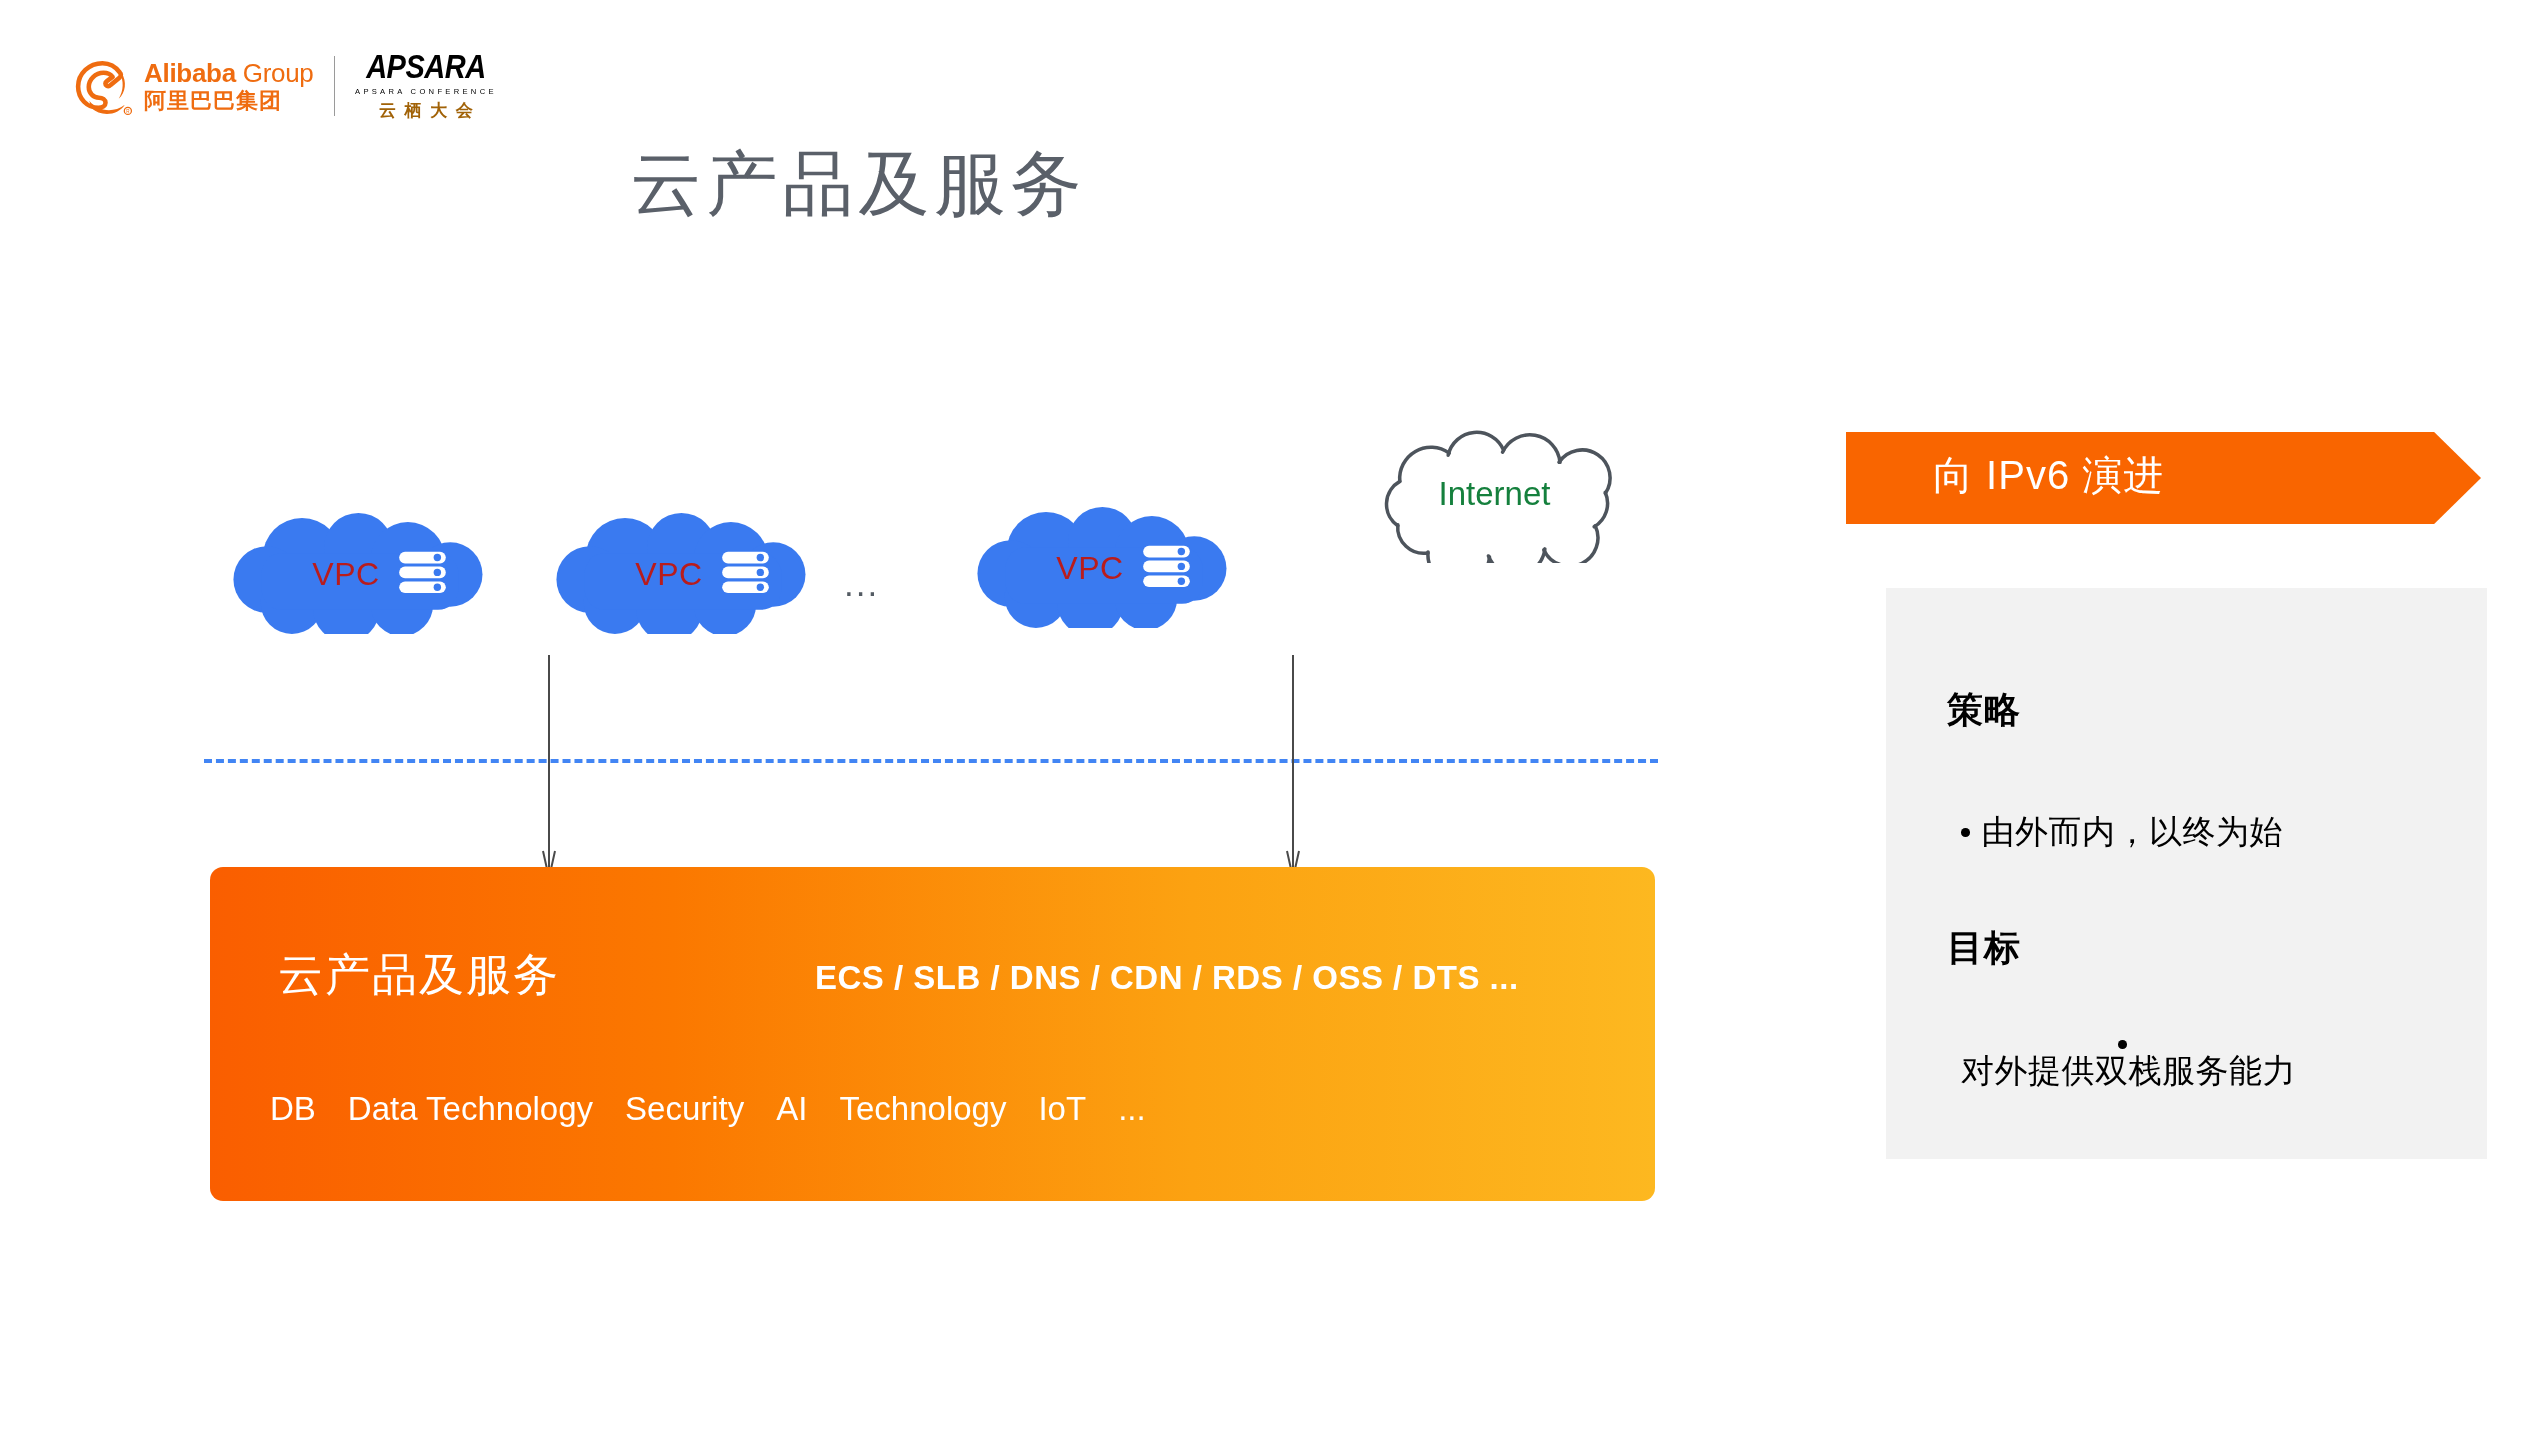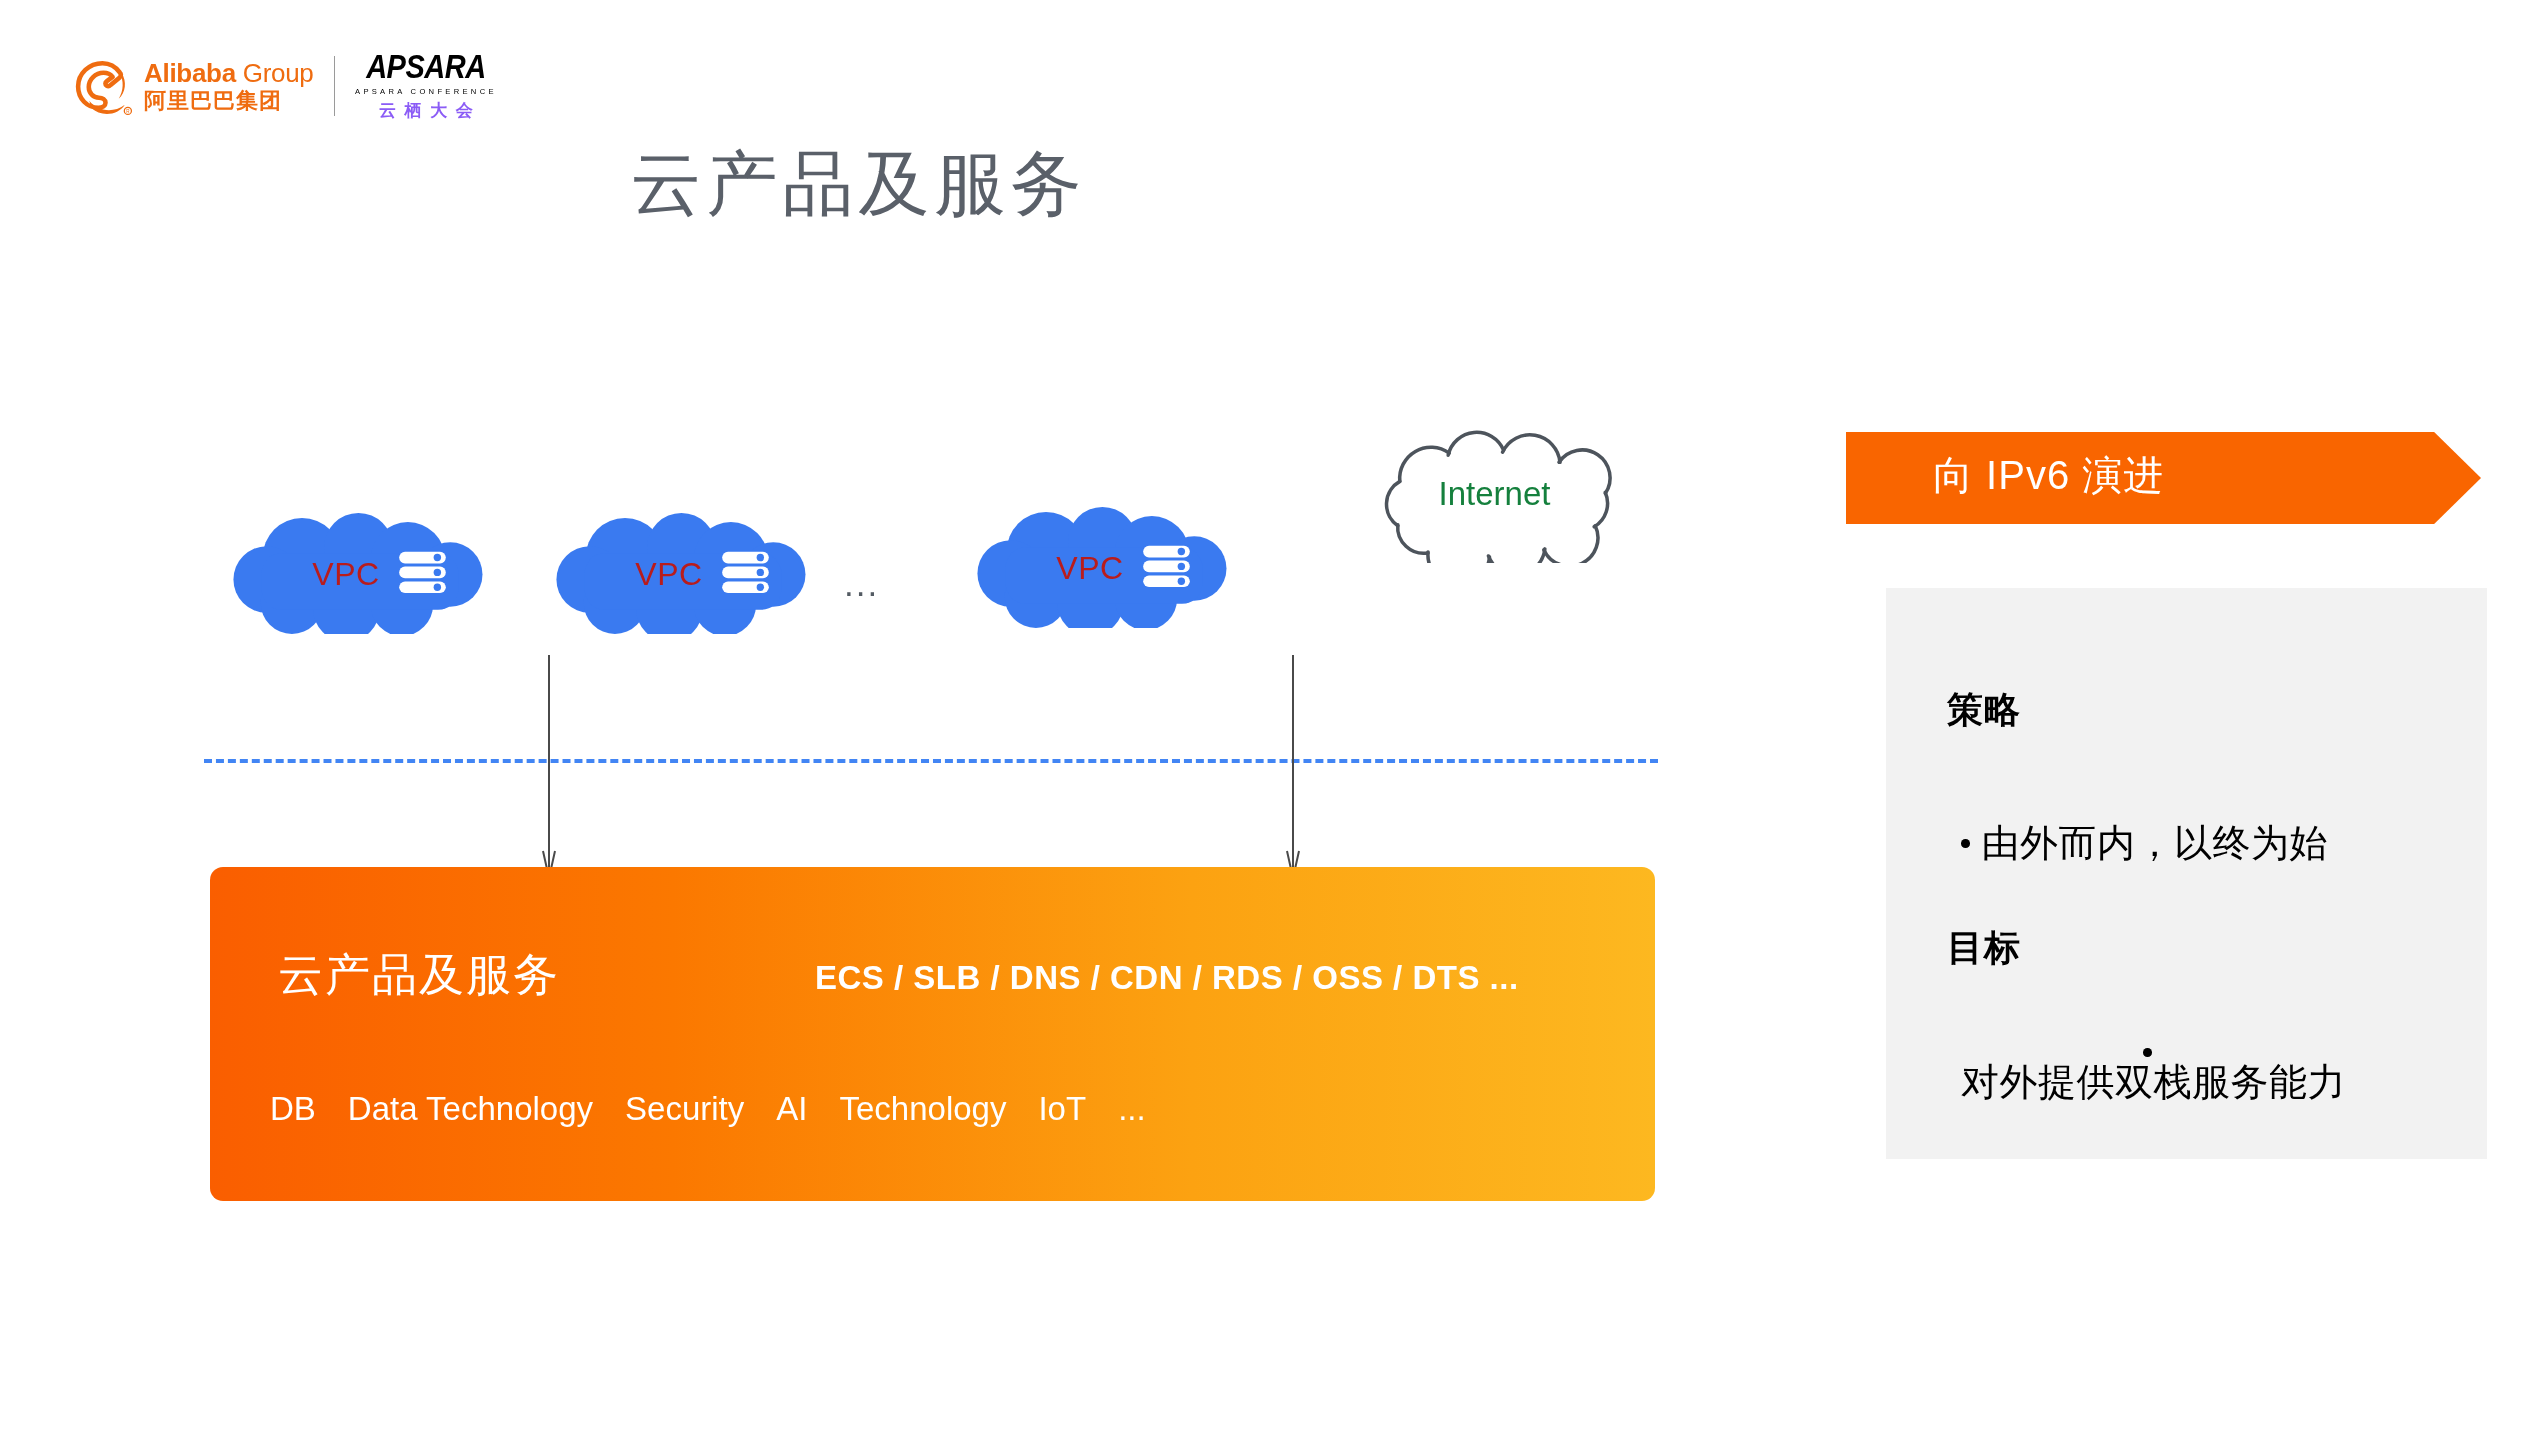--- a/index.html
+++ b/index.html
@@ -80,21 +80,21 @@
   .aps-sub {
     font-size: 7.6px;
     color: #000000;
     letter-spacing: 3.3px;
     margin-top: 5.6px;
     white-space: nowrap;
   }
   .aps-cn {
     font-size: 17px;
     font-weight: bold;
-    color: #8b5cf6;
+    color: #a16207;
     letter-spacing: 8.6px;
     margin-top: 7px;
     padding-left: 8.6px;
     white-space: nowrap;
   }
 
   
   #slide-title {
     position: absolute;
     left: 0;
@@ -260,26 +260,25 @@
     color: #000000;
     font-size: 36px;
     font-weight: bold;
     letter-spacing: 1px;
     white-space: nowrap;
   }
   .panel-bullet {
     position: absolute;
     left: 75px;
     color: #000000;
-    font-size: 38px;
+    font-size: 33px;
     letter-spacing: 0.5px;
     white-space: nowrap;
     display: flex;
     align-items: center;
-    margin-top: 8px;
   }
   .panel-bullet .dot {
     width: 8.6px;
     height: 8.6px;
     border-radius: 50%;
     background: #000000;
     margin-right: 12px;
     flex: 0 0 auto;
   }
   #heading-strategy { top: 98px; }

